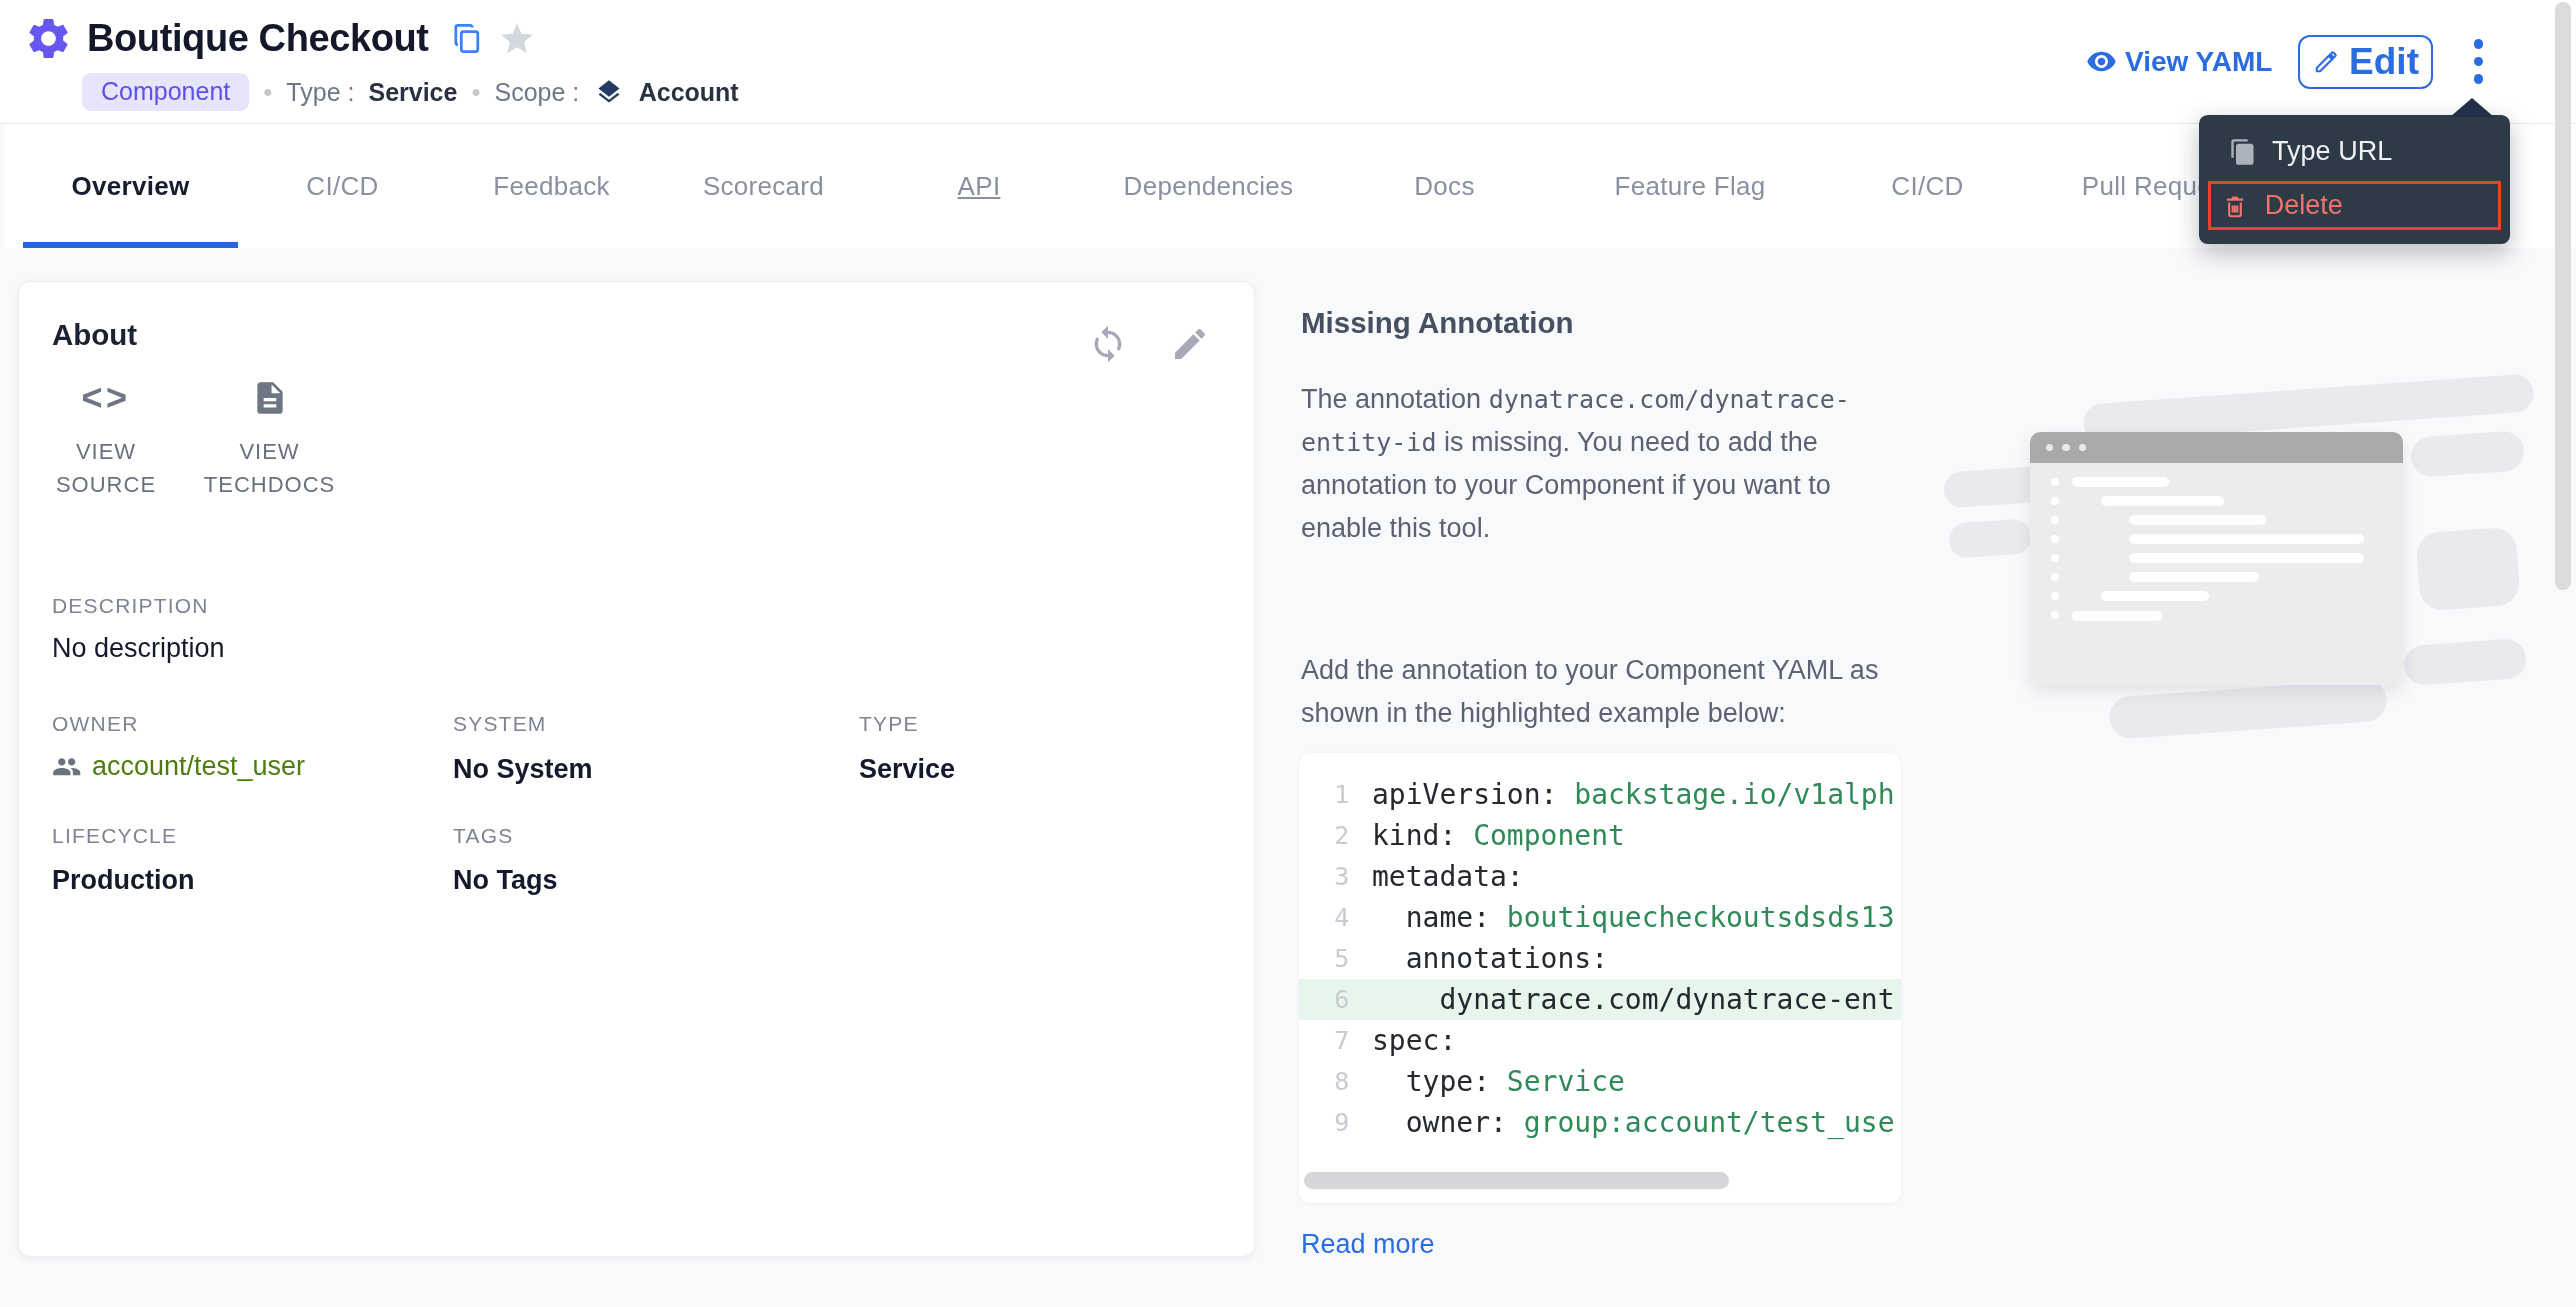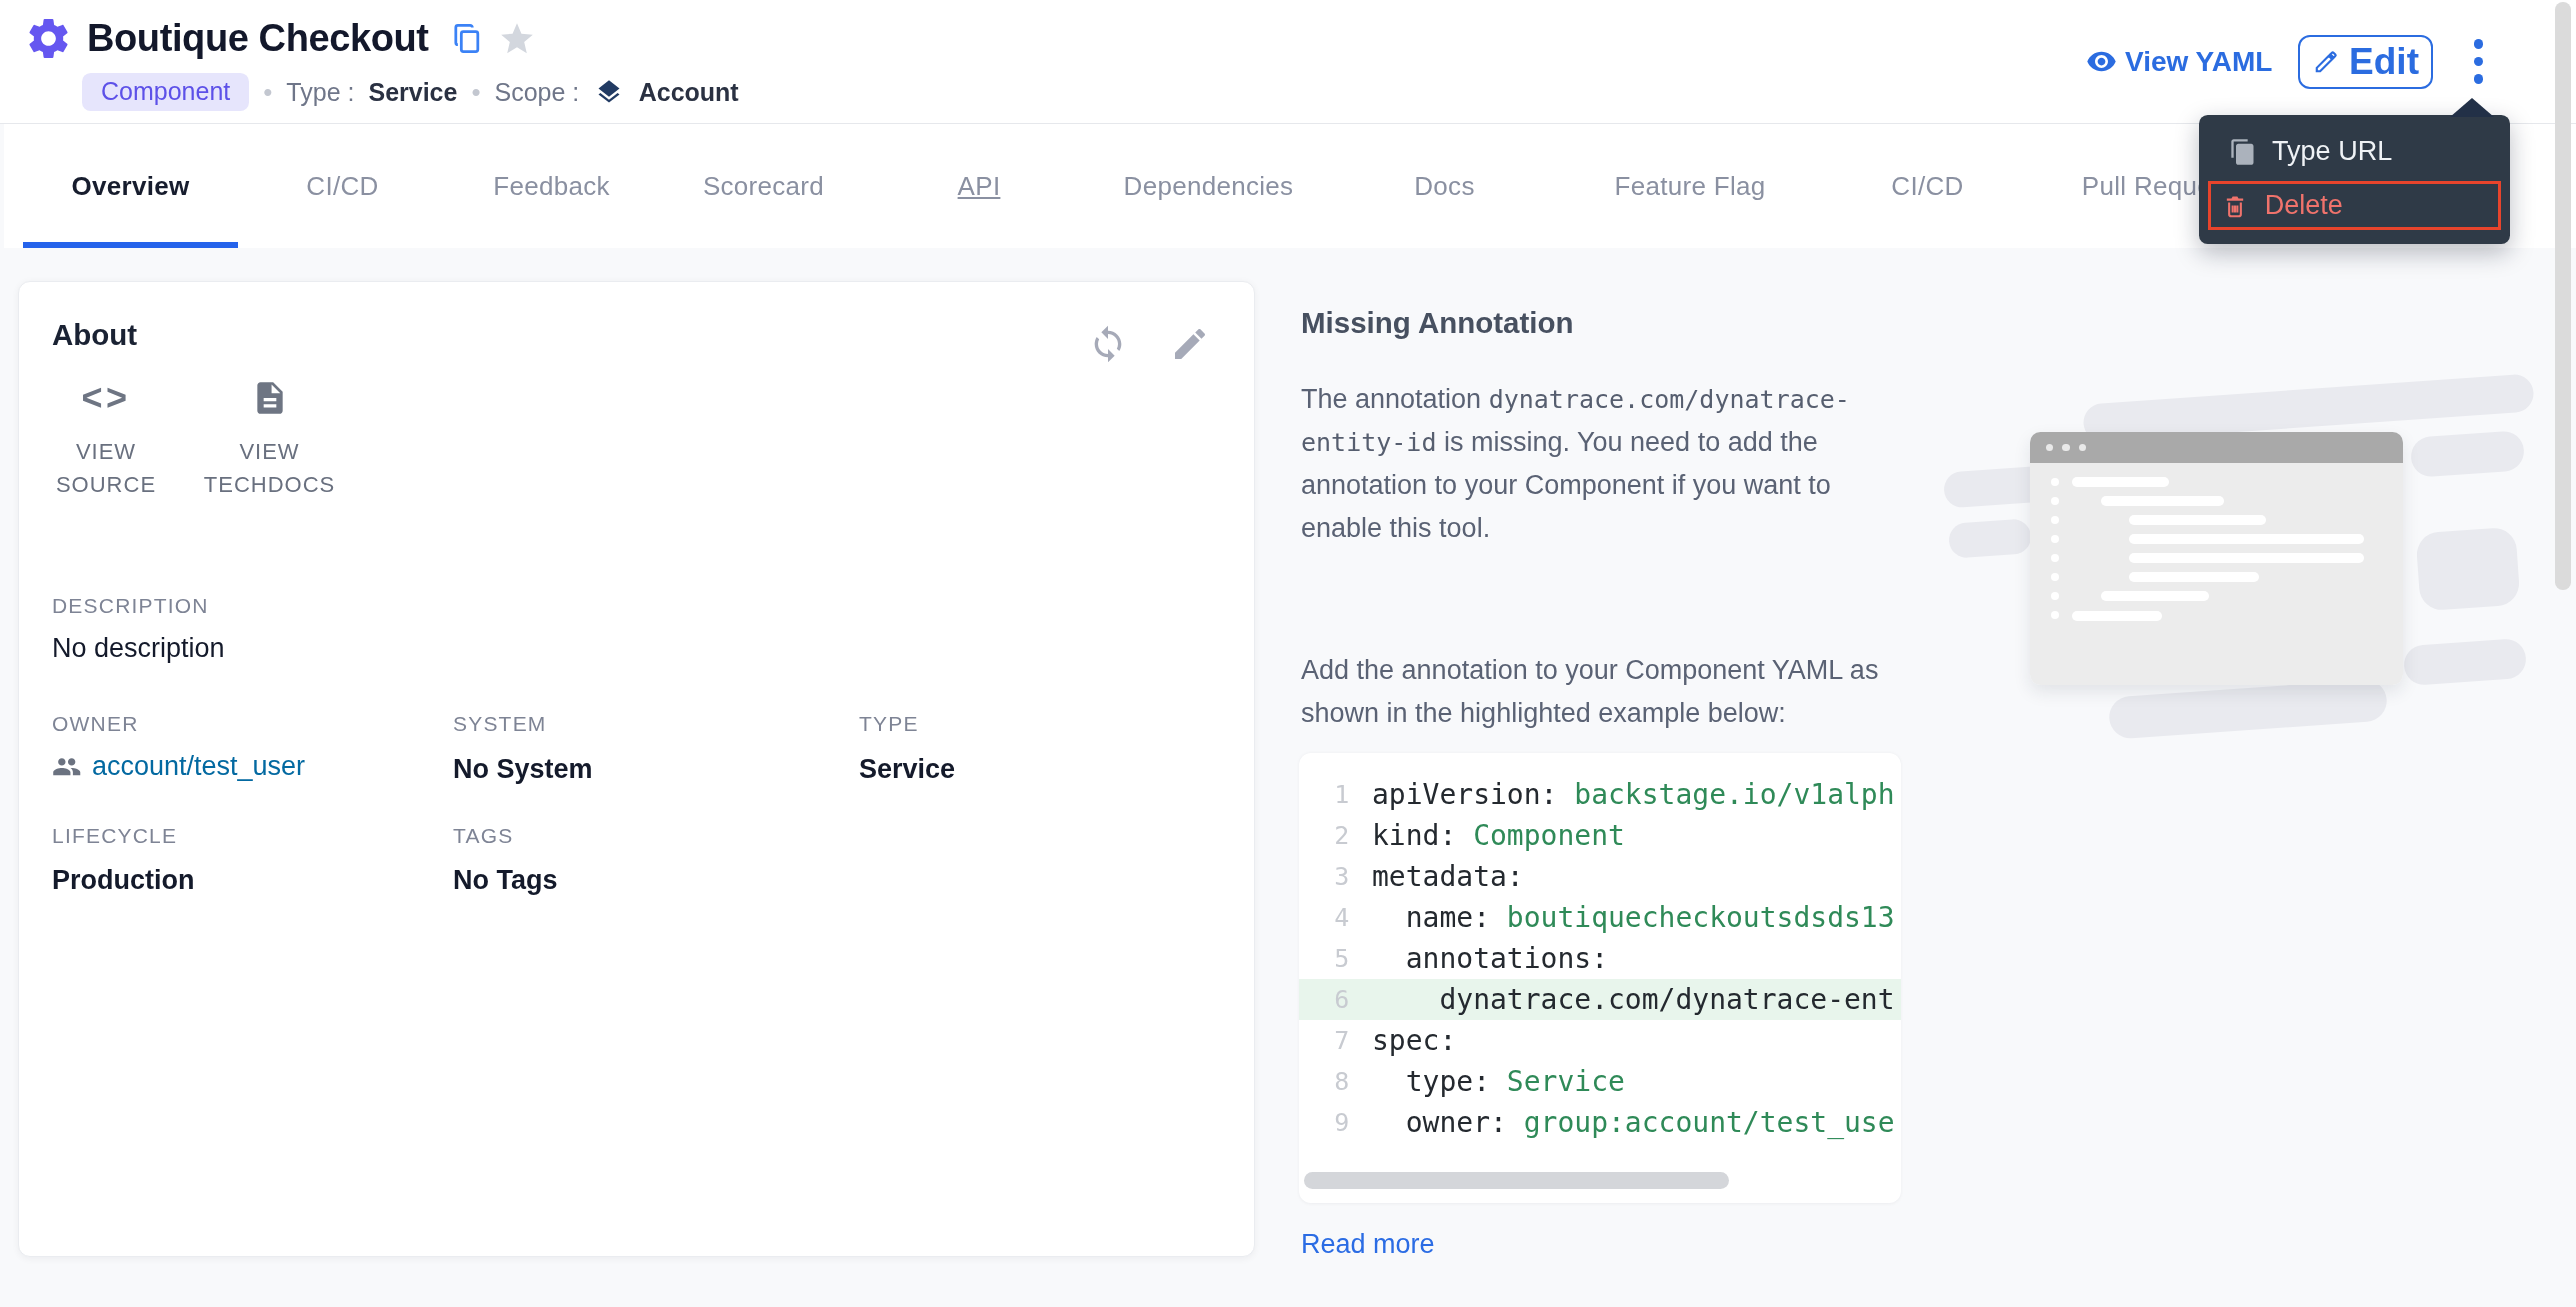--- a/index.html
+++ b/index.html
@@ -50,21 +50,21 @@
   .card-action.refresh { left:1069px; }
   .card-action.editpen { left:1151px; }
   .qlink { position:absolute; top:94px; text-align:center; cursor:pointer; }
   .qlink .q-icon { height:43px; display:flex; align-items:center; justify-content:center; color:#6E7583; }
   .qlink .q-label { margin-top:15.6px; font-size:22px; font-weight:500; color:#69707F; letter-spacing:1px; line-height:33px; }
   .code-glyph { font-size:36px; font-weight:600; letter-spacing:3.5px; color:#6E7583; font-family:"Liberation Sans",sans-serif; }
   .field-label { position:absolute; font-size:21px; font-weight:500; color:#7E8495; letter-spacing:1.2px; }
   .field-value { position:absolute; font-size:27px; color:#141A2B; }
   .field-value.strong { font-weight:600; }
   .owner-row { position:absolute; display:flex; align-items:center; gap:10.4px; }
-  .owner-link { color:#0369a1; font-size:27px; cursor:pointer; }
+  .owner-link { color:#4d7c0f; font-size:27px; cursor:pointer; }
 
   
   .panel-title { position:absolute; left:1301px; top:306px; font-size:29.5px; font-weight:700; color:#475060; }
   .panel-p { position:absolute; left:1301px; width:616px; font-size:27px; line-height:43px; color:#5A6274; }
   .panel-p .inline-code { font-family:"DejaVu Sans Mono", monospace; font-size:25px; color:#565E6F; }
   .p1 { top:378px; }
   .p2 { top:649px; }
   .read-more { position:absolute; left:1301px; top:1229px; font-size:27px; font-weight:500; color:#2B6CE4; cursor:pointer; }
 
   

